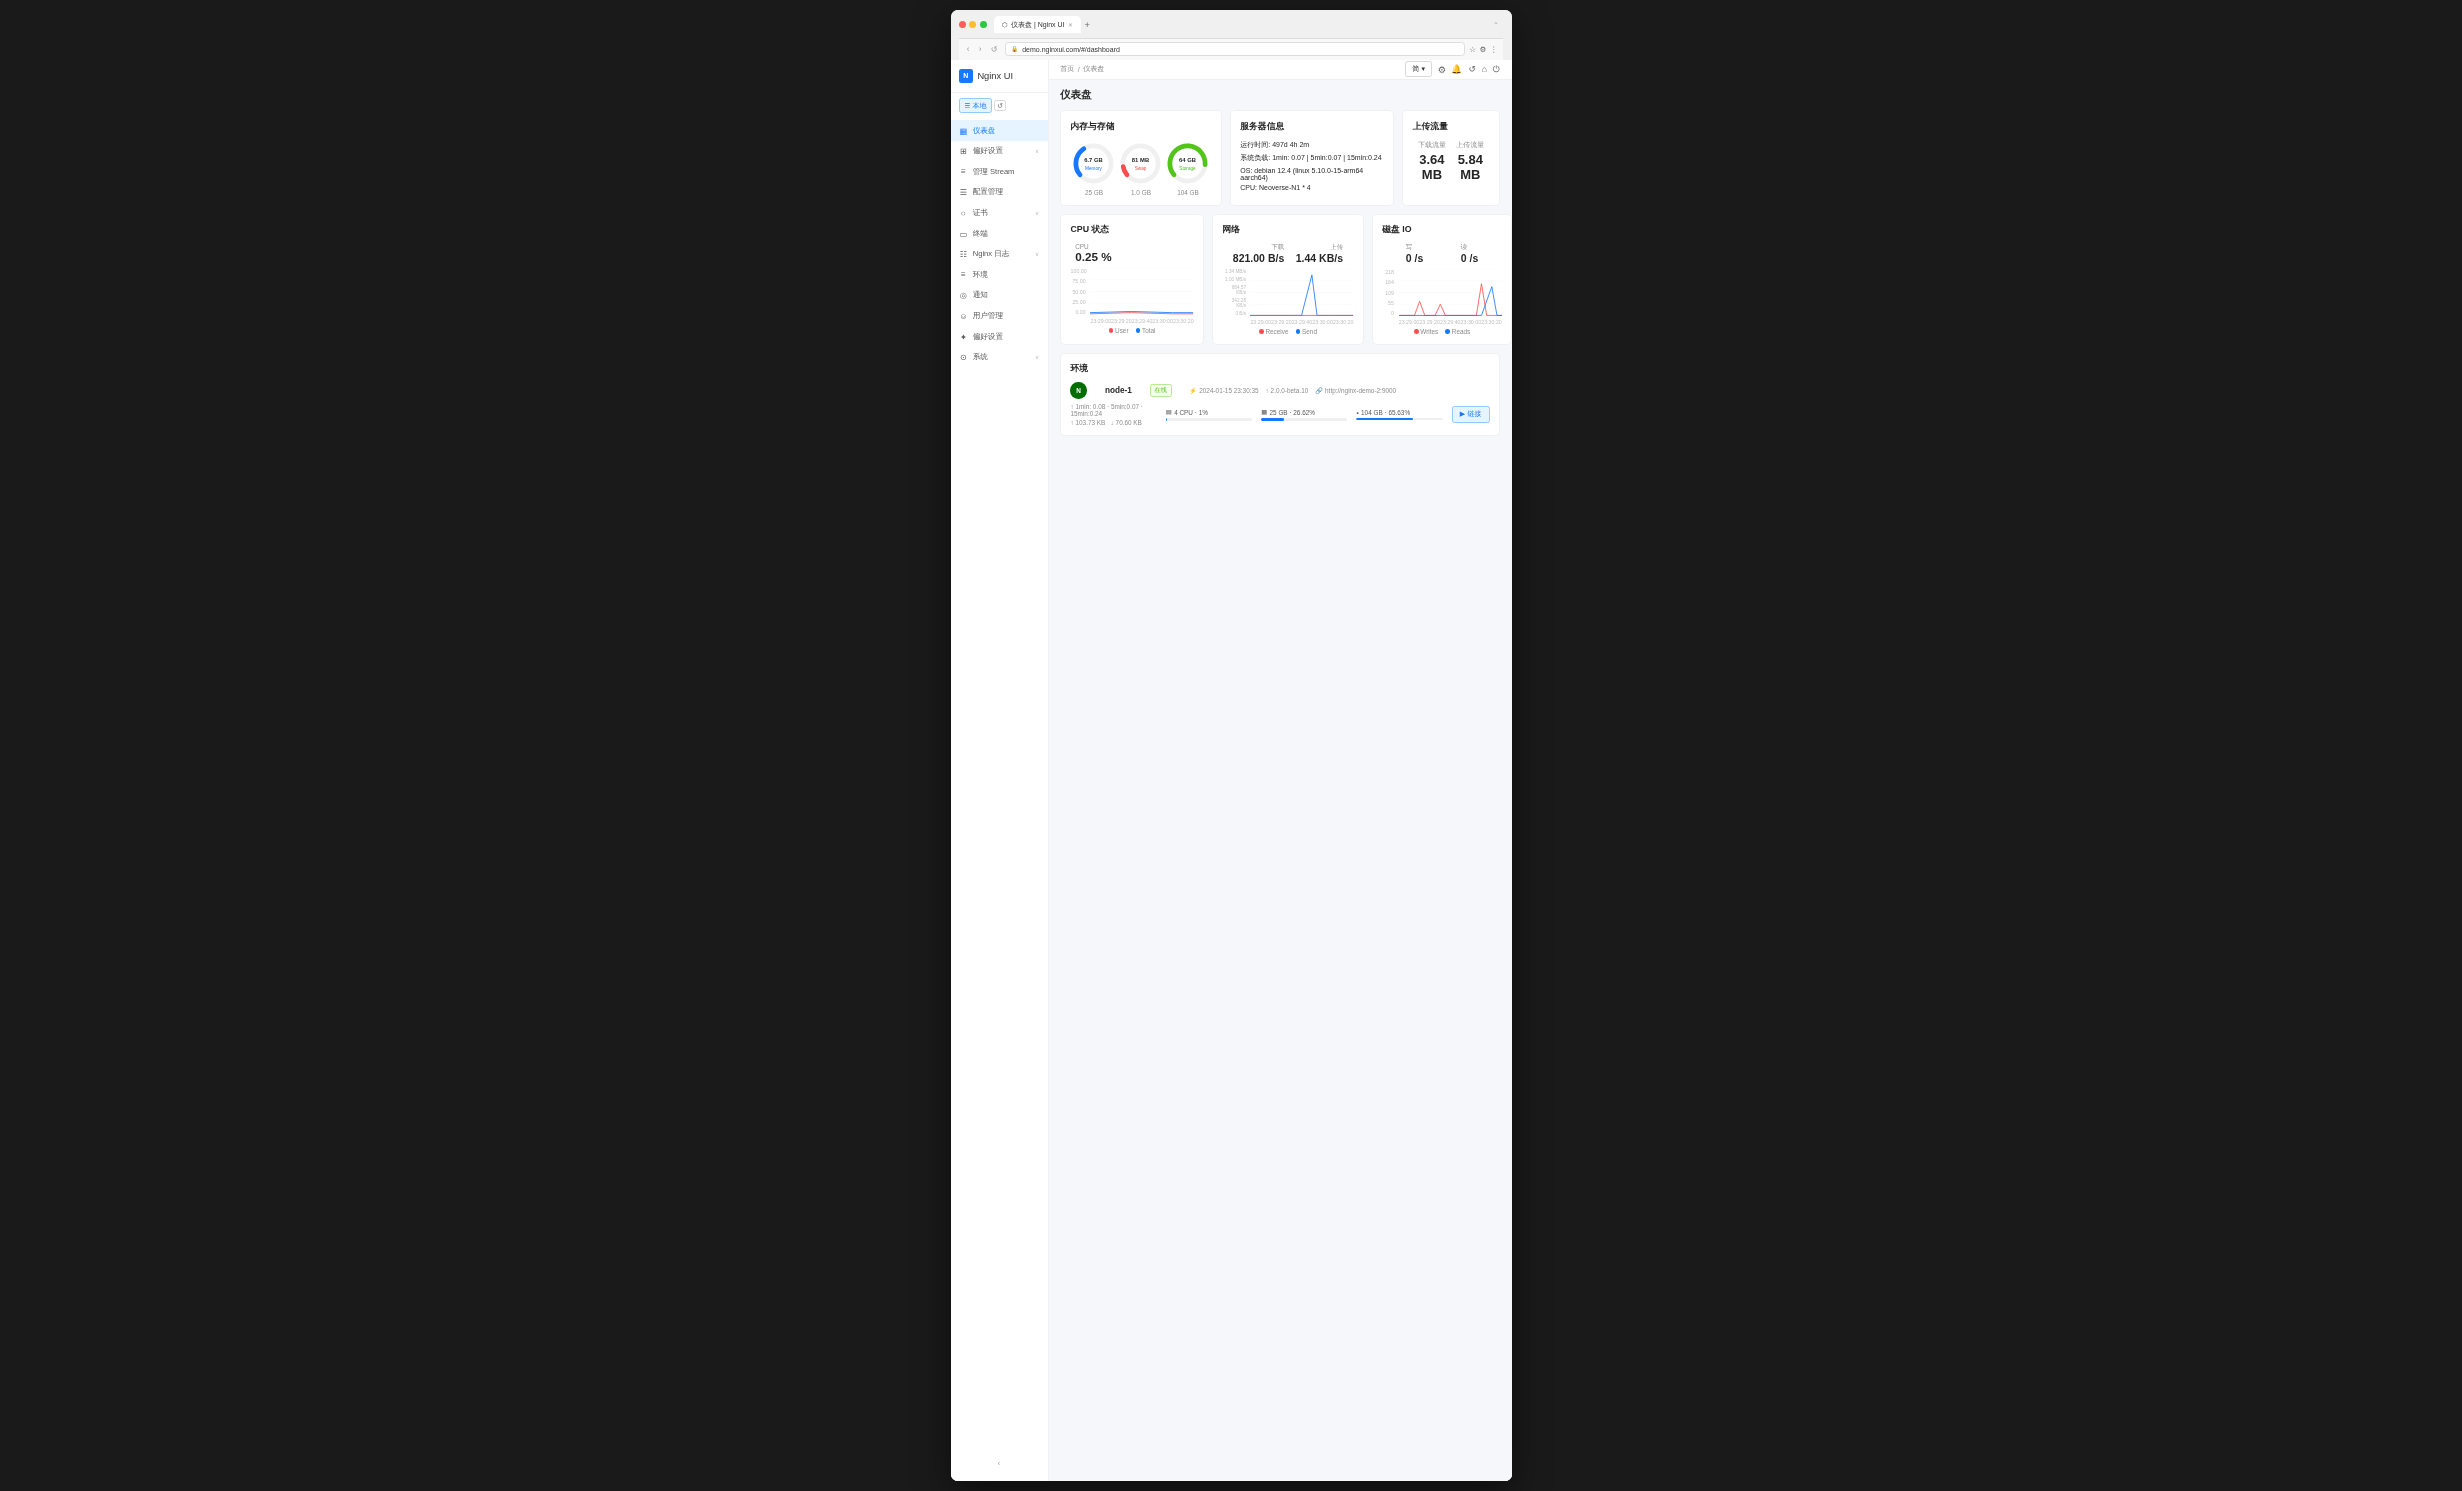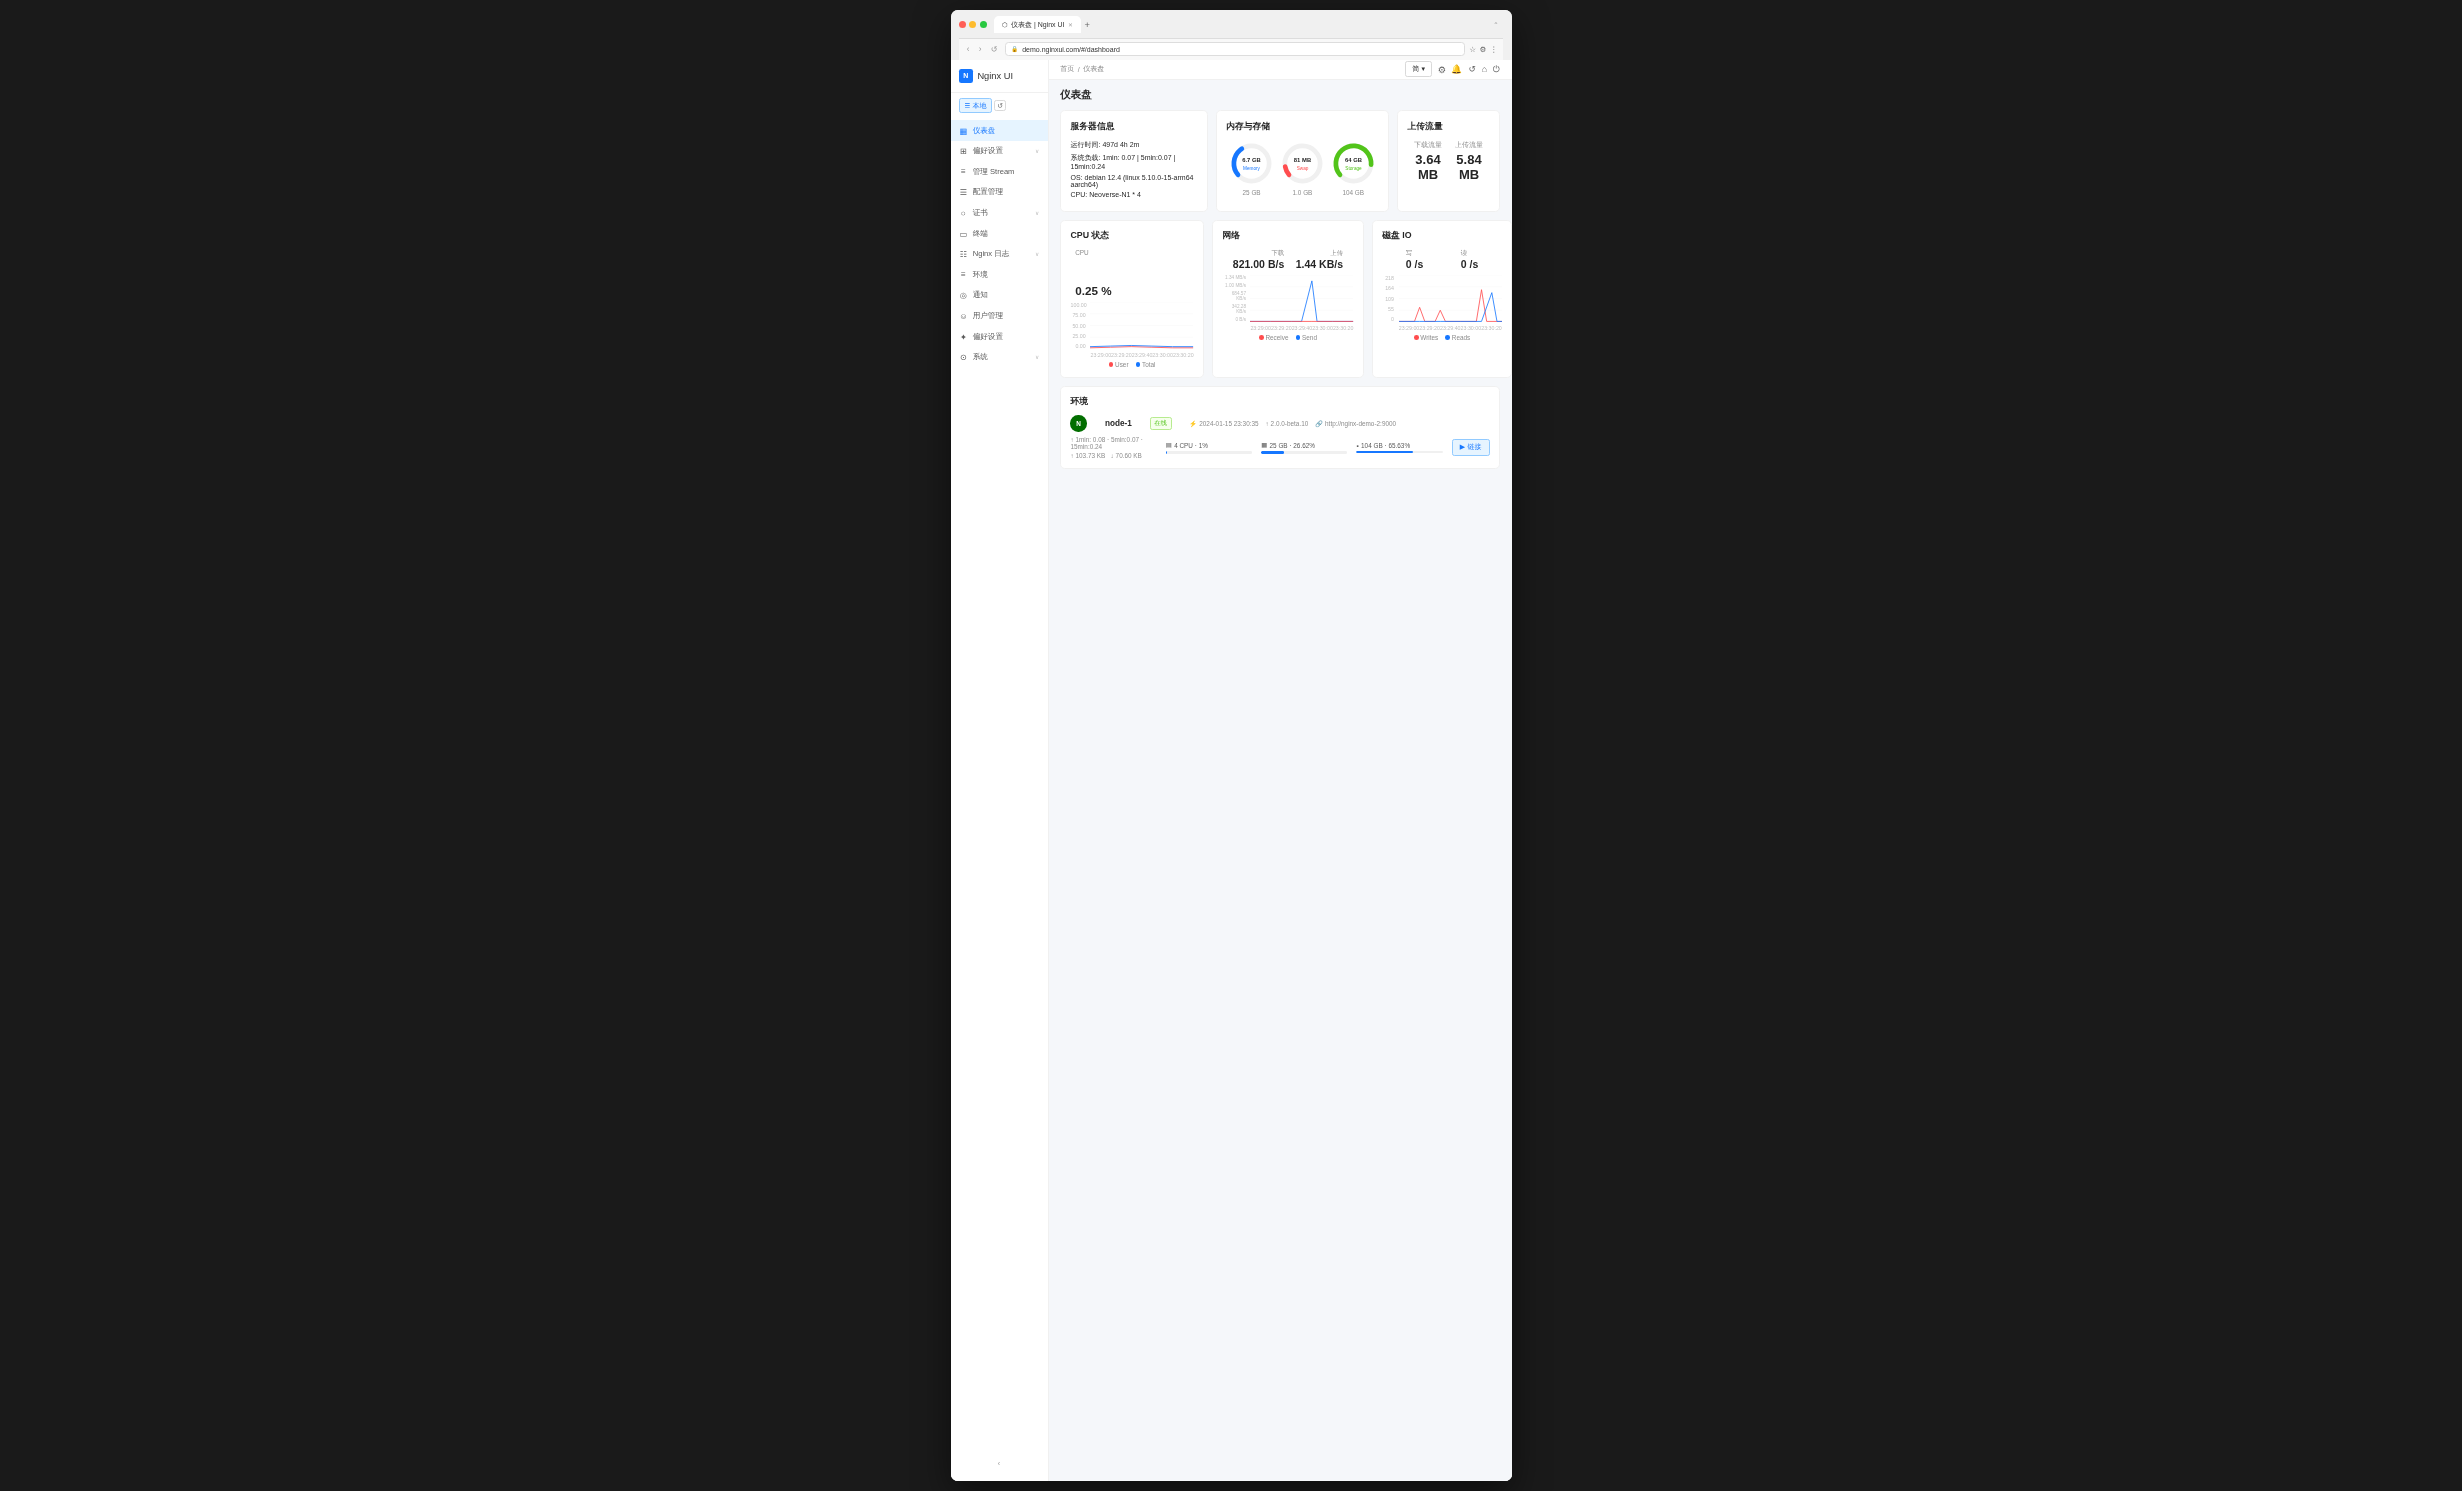--- a/index.html
+++ b/index.html
@@ -67,21 +67,21 @@
 
     
     .gauge-svg { width: 47px; height: 47px; }
 
     
     .traffic-row { display: flex; justify-content: space-around; }
     .traffic-item { text-align: center; }
     .traffic-label { font-size: 7px; color: #8c8c8c; margin-bottom: 2.3px; }
     .traffic-value { font-size: 13px; font-weight: 600; color: #262626; }
     .stat-label { font-size: 6.4px; color: #8c8c8c; }
-    .stat-value { font-size: 11.7px; font-weight: 600; color: #262626; margin-top: 28px; }
+    .stat-value { font-size: 11.7px; font-weight: 600; color: #262626; }
     .stat-value-sm { font-size: 10.5px; font-weight: 600; color: #262626; }
     .chart-legend { display: flex; justify-content: center; gap: 7px; margin-top: 2.3px; font-size: 6.4px; color: #8c8c8c; }
     .legend-dot { width: 4.7px; height: 4.7px; border-radius: 50%; display: inline-block; margin-right: 1.8px; }
 
     
     .env-section { background: #fff; border-radius: 4.7px; padding: 9.3px; border: 0.6px solid #f0f0f0; }
     .env-title { font-size: 8.8px; font-weight: 600; color: #262626; margin-bottom: 7px; }
     .node-logo { width: 16.4px; height: 16.4px; background: #026e00; border-radius: 50%; display: flex; align-items: center; justify-content: center; color: #fff; font-size: 6.4px; font-weight: bold; }
     .node-name { font-size: 8.2px; font-weight: 600; color: #262626; }
     .node-badge { background: #f6ffed; border: 0.6px solid #b7eb8f; color: #52c41a; border-radius: 2.3px; padding: 0.6px 3.5px; font-size: 6.4px; }
@@ -231,40 +231,20 @@
           <span style="color:#666;cursor:pointer;font-size:8.8px;">⏻</span>
         </div>
       </div>
 
       <div class="content">
         <h1 style="font-size:10.5px;font-weight:600;color:#262626;margin-bottom:8.2px;">仪表盘</h1>
 
         <div class="cards-row cards-row-3-custom" style="grid-template-columns:1.15fr 1.35fr 0.8fr;">
 
           <div class="card">
-            <div class="card-title">服务器信息</div>
-            <div class="server-info-item">
-              <span>运行时间:</span>
-              <span>497d 4h 2m</span>
-            </div>
-            <div class="server-info-item">
-              <span>系统负载:</span>
-              <span>1min: 0.07 | 5min:0.07 | 15min:0.24</span>
-            </div>
-            <div class="server-info-item">
-              <span>OS:</span>
-              <span>debian 12.4 (linux 5.10.0-15-arm64 aarch64)</span>
-            </div>
-            <div class="server-info-item">
-              <span>CPU:</span>
-              <span>Neoverse-N1 * 4</span>
-            </div>
-          </div>
-
-          <div class="card">
             <div class="card-title">内存与存储</div>
             <div class="gauge-row">
 
               <div class="gauge-item">
                 <svg class="gauge-svg" viewBox="0 0 80 80">
                   <circle cx="40" cy="40" r="30" fill="none" stroke="#f0f0f0" stroke-width="8"></circle>
                   <circle cx="40" cy="40" r="30" fill="none" stroke="#1677ff" stroke-width="8" stroke-dasharray="188.5" stroke-dashoffset="138" stroke-linecap="round" transform="rotate(-220 40 40)"></circle>
                   <text x="40" y="38" text-anchor="middle" font-size="10" font-weight="600" fill="#262626">6.7 GB</text>
                   <text x="40" y="51" text-anchor="middle" font-size="8" fill="#1677ff">Memory</text>
                 </svg>
@@ -283,20 +263,40 @@
 
               <div class="gauge-item">
                 <svg class="gauge-svg" viewBox="0 0 80 80">
                   <circle cx="40" cy="40" r="30" fill="none" stroke="#f0f0f0" stroke-width="8"></circle>
                   <circle cx="40" cy="40" r="30" fill="none" stroke="#52c41a" stroke-width="8" stroke-dasharray="188.5" stroke-dashoffset="72" stroke-linecap="round" transform="rotate(-220 40 40)"></circle>
                   <text x="40" y="38" text-anchor="middle" font-size="10" font-weight="600" fill="#262626">64 GB</text>
                   <text x="40" y="51" text-anchor="middle" font-size="8" fill="#52c41a">Storage</text>
                 </svg>
                 <div class="gauge-total">104 GB</div>
               </div>
+            </div>
+          </div>
+
+          <div class="card">
+            <div class="card-title">服务器信息</div>
+            <div class="server-info-item">
+              <span>运行时间:</span>
+              <span>497d 4h 2m</span>
+            </div>
+            <div class="server-info-item">
+              <span>系统负载:</span>
+              <span>1min: 0.07 | 5min:0.07 | 15min:0.24</span>
+            </div>
+            <div class="server-info-item">
+              <span>OS:</span>
+              <span>debian 12.4 (linux 5.10.0-15-arm64 aarch64)</span>
+            </div>
+            <div class="server-info-item">
+              <span>CPU:</span>
+              <span>Neoverse-N1 * 4</span>
             </div>
           </div>
 
           <div class="card">
             <div class="card-title">上传流量</div>
             <div class="traffic-row">
               <div class="traffic-item">
                 <div class="traffic-label">下载流量</div>
                 <div class="traffic-value">3.64 MB</div>
               </div>

